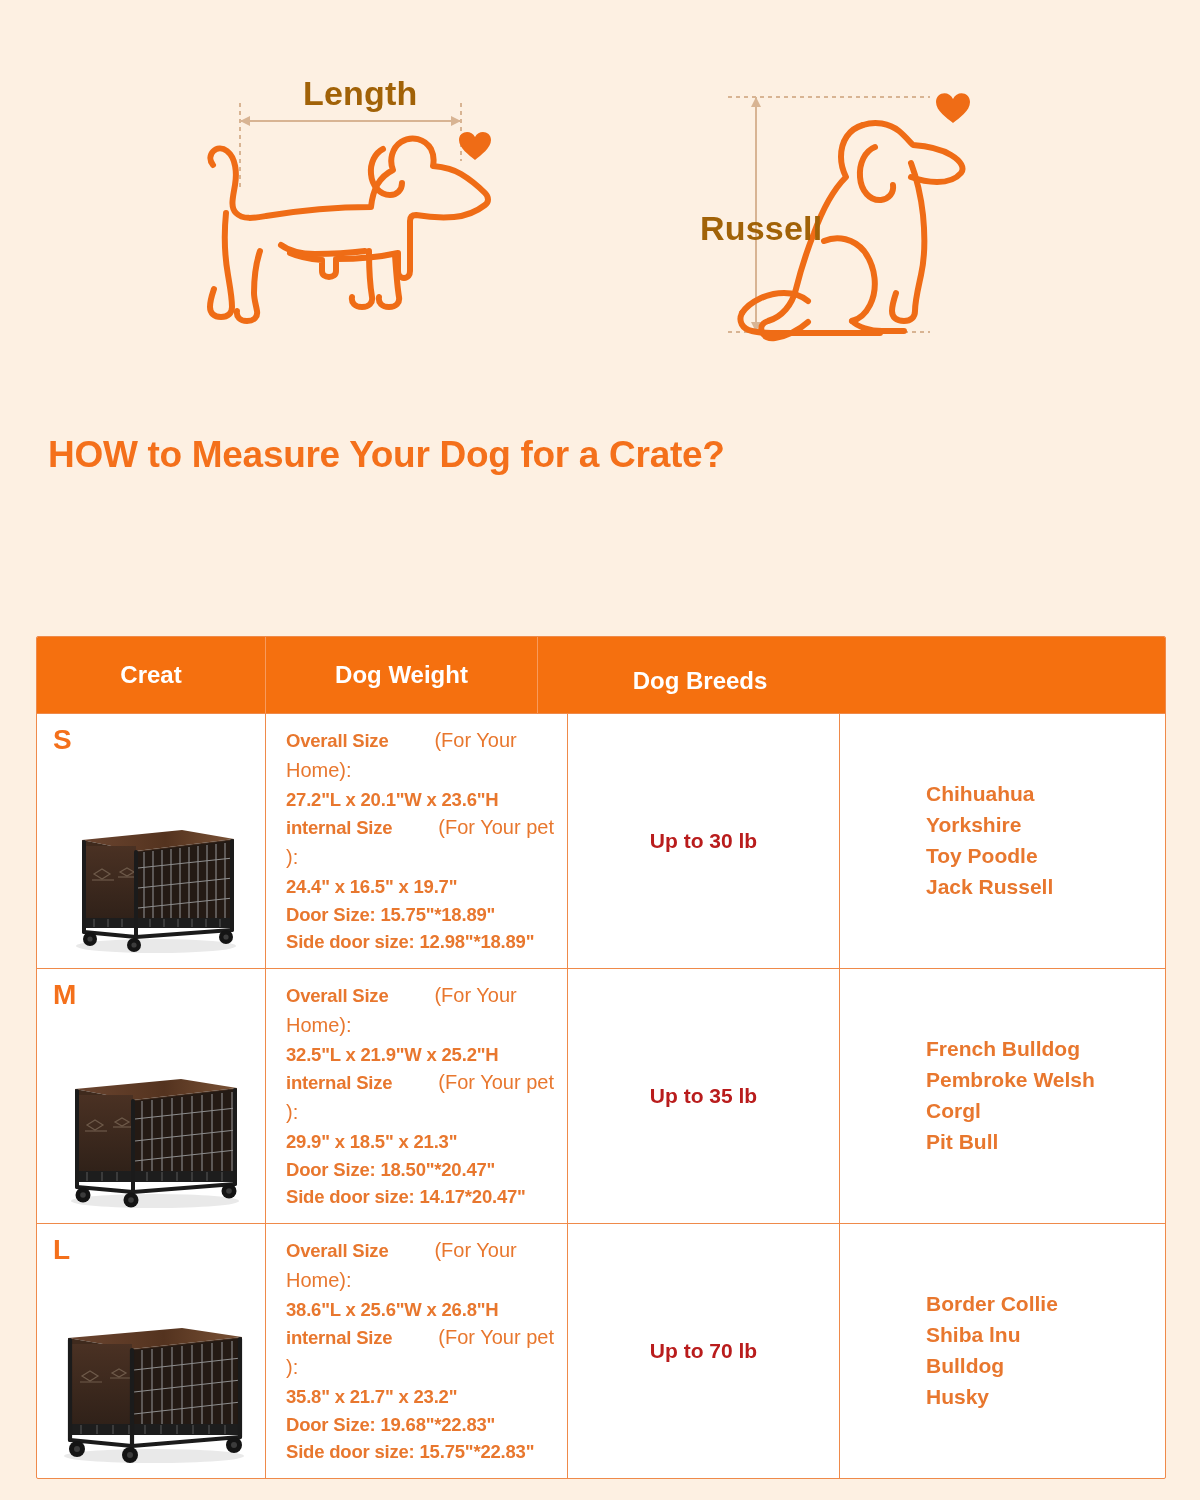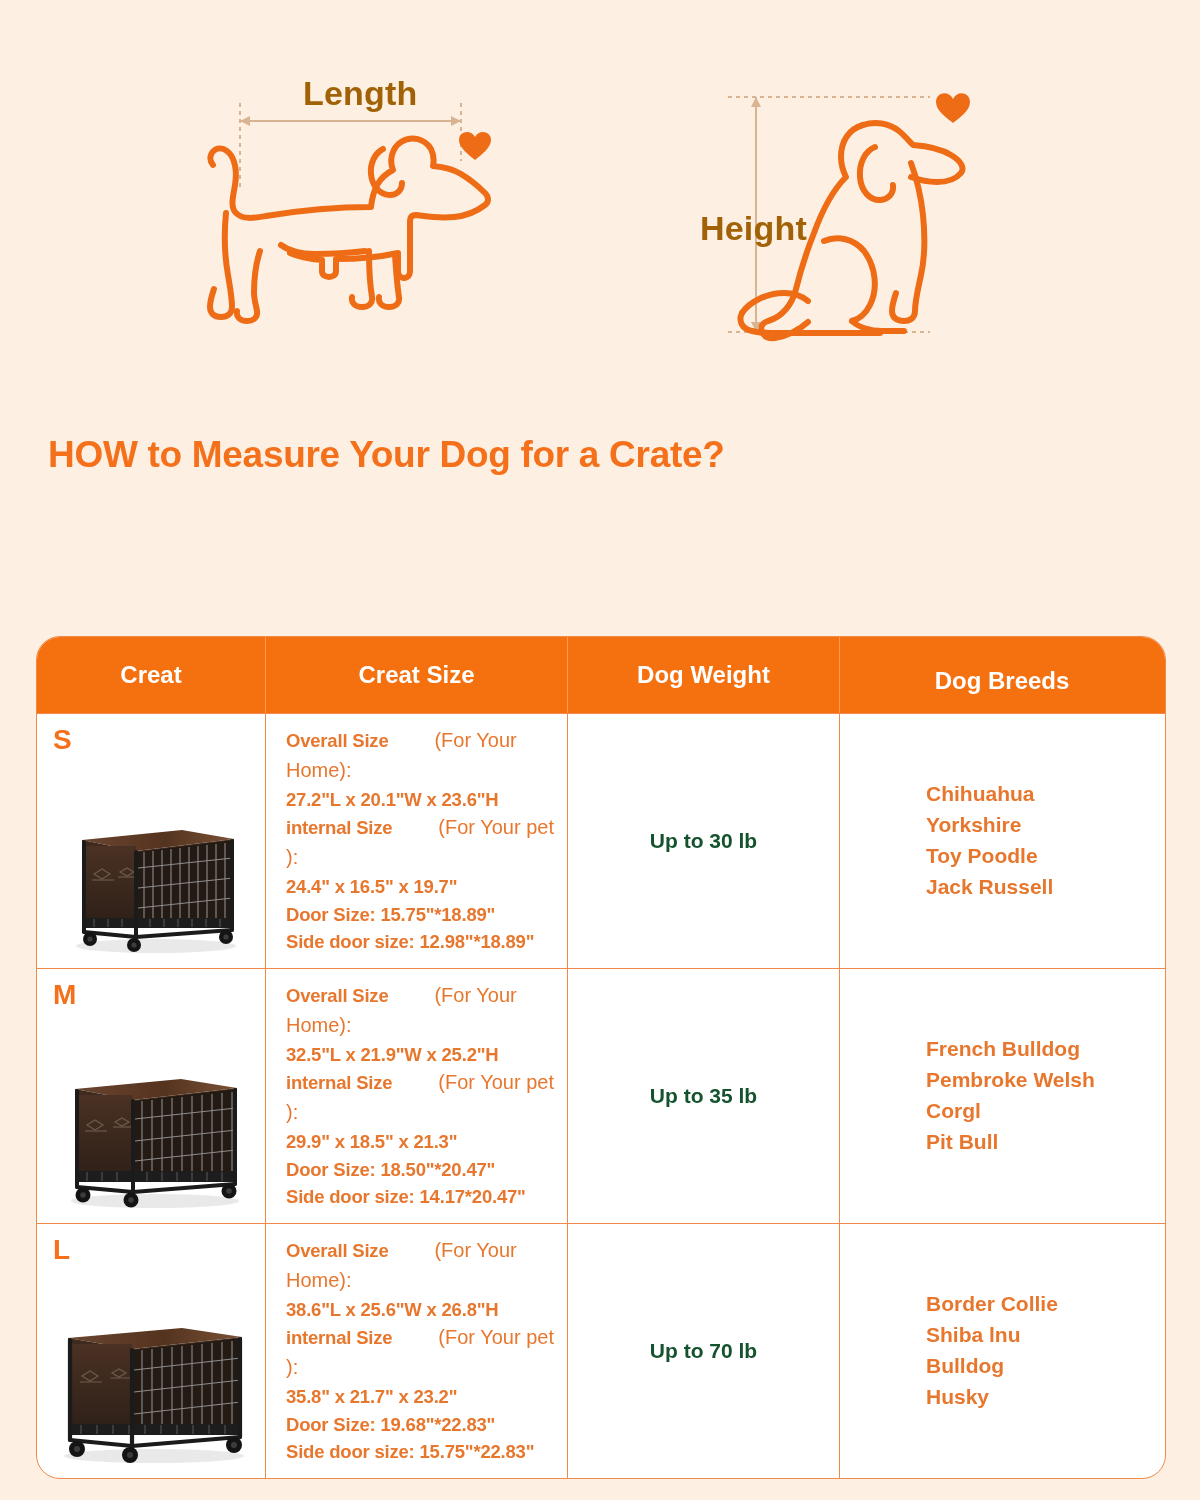--- a/index.html
+++ b/index.html
@@ -72,21 +72,21 @@
   }
   .subcopy div { white-space: nowrap; }
 
   
   .size-table {
     position: absolute;
     left: 36px;
     top: 636px;
     width: 1130px;
     border: 1.5px solid #ef8a4a;
-    border-radius: 24px;
+    border-radius: 2px;
     background: #ffffff;
     overflow: hidden;
   }
 
   .thead {
     display: flex;
     background: #f5700f;
     height: 76px;
   }
   .thead .th {
@@ -155,21 +155,21 @@
     margin-left: 41px;
   }
 
   
   .cell-weight {
     display: flex;
     align-items: center;
     justify-content: center;
   }
   .weight-text {
-    color: #14532d;
+    color: #b91c1c;
     font-size: 21px;
     font-weight: bold;
   }
 
   
   .cell-breeds {
     display: flex;
     align-items: center;
     padding-left: 86px;
   }
@@ -249,32 +249,31 @@
       <path d="M124 156 c14 -6 30 -2 40 10 c12 16 14 38 6 54
                c-4 8 -10 14 -18 16" stroke="#ef6c16" stroke-width="6" stroke-linecap="round" stroke-linejoin="round" fill="none"></path>
 
       <path d="M42 228 c-4 8 0 16 10 18 c12 3 30 2 46 2 l82 0" stroke="#ef6c16" stroke-width="6" stroke-linecap="round" stroke-linejoin="round" fill="none"></path>
       <path d="M42 228 c8 -12 26 -20 42 -20 c10 0 18 3 24 8" stroke="#ef6c16" stroke-width="6" stroke-linecap="round" fill="none"></path>
       <path d="M152 236 c6 6 18 10 30 10 l22 0" stroke="#ef6c16" stroke-width="6" stroke-linecap="round" fill="none"></path>
 
       <path d="M253 14 c-4 -9 -17 -7 -17 3 c0 9 11 16 17 21 c6 -5 17 -12 17 -21 c0 -10 -13 -12 -17 -3 z" fill="#ef6c16"></path>
     </svg>
   </div>
-  <div class="illo-caption cap-height">Height</div>
+  <div class="illo-caption cap-height">Russell</div>
 </div>
 
 <div class="headline-wrap">
   <div class="headline">HOW to Measure Your Dog for a Crate?</div>
 </div>
 
 <div class="size-table">
 
   <div class="thead">
     <div class="th col-0">Creat</div>
-    <div class="th col-1">Creat Size</div>
     <div class="th col-2">Dog Weight</div>
     <div class="th col-3">Dog Breeds</div>
   </div>
 
   <div class="trow">
     <div class="td col-0 cell-product">
       <div class="size-letter">S</div>
       <div class="crate-art">
         <svg width="180" height="150" viewBox="0 0 180 150">
           <defs>

